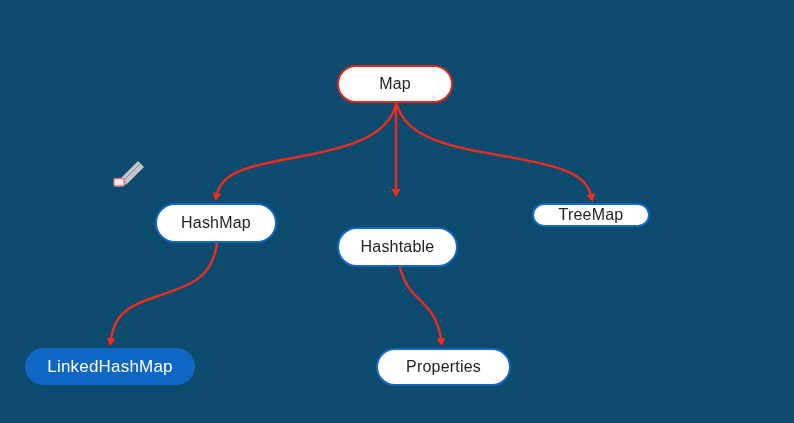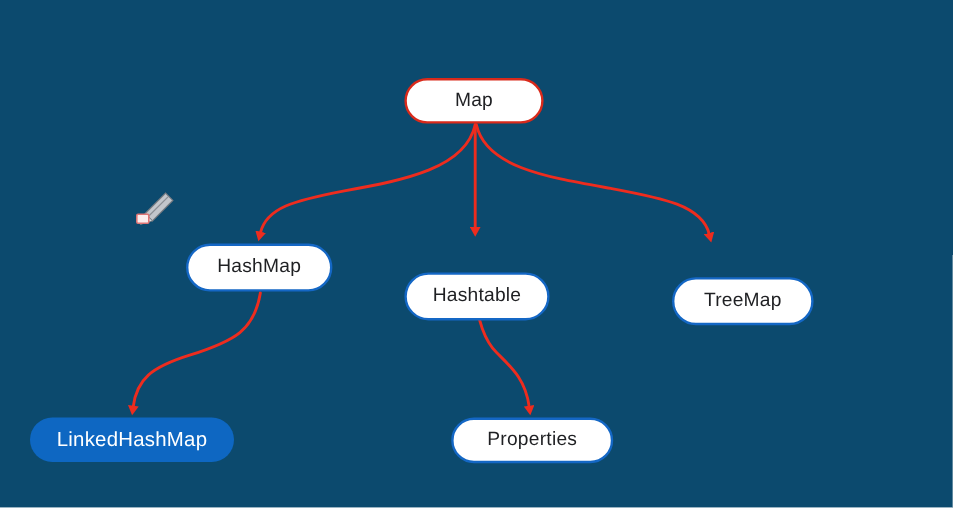--- a/index.html
+++ b/index.html
@@ -72,21 +72,21 @@
   </div>
 
   <div class="node blue-outline" style="left:155px; top:203px; width:122px; height:40px;">
     <span>HashMap</span>
   </div>
 
   <div class="node blue-outline" style="left:337px; top:203px; width:121px; height:40px;margin-top:24px;">
     <span>Hashtable</span>
   </div>
 
-  <div class="node blue-outline" style="left:560px; top:203px; width:118px; height:40px;margin-top:28px;">
+  <div class="node blue-outline" style="left:532px; top:203px; width:118px; height:24px;">
     <span>TreeMap</span>
   </div>
 
   <div class="node blue-outline" style="left:376px; top:348px; width:135px; height:38px;">
     <span>Properties</span>
   </div>
 
   <div class="node blue-filled" style="left:25px; top:348px; width:170px; height:37px;">
     <span>LinkedHashMap</span>
   </div>

